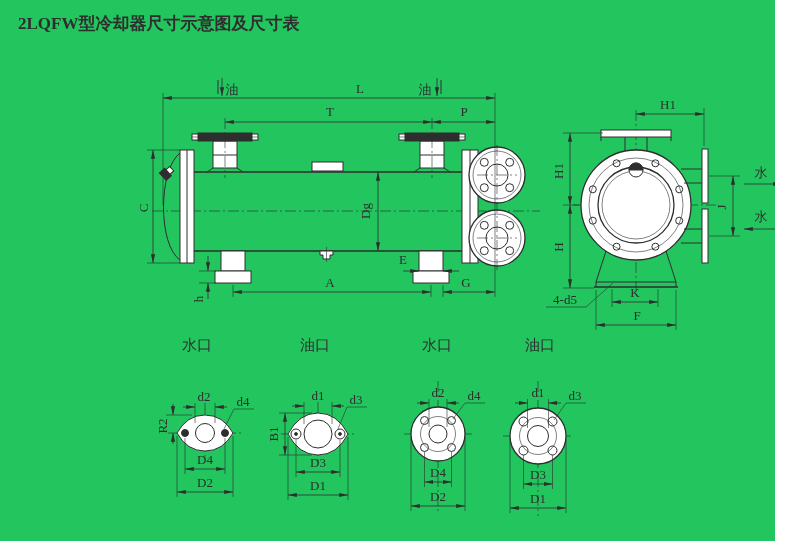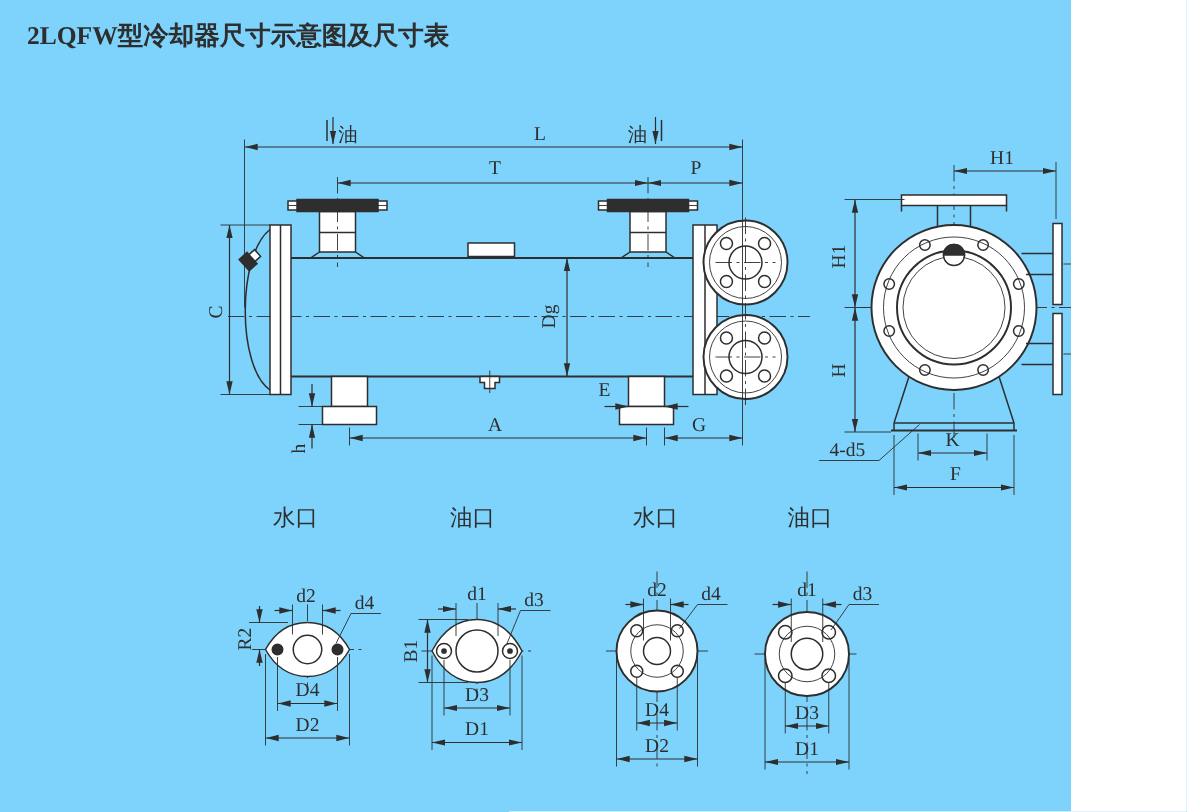--- a/index.html
+++ b/index.html
@@ -1,16 +1,16 @@
 <!DOCTYPE html>
 <html><head>
 <meta charset="utf-8">
 <style>
   html,body{margin:0;padding:0;background:#ffffff;}
-  .page{position:relative;width:714px;height:541px;background:#7dd3fc;overflow:hidden;
+  .page{position:relative;width:775px;height:541px;background:#22c55e;overflow:hidden;
         font-family:"Liberation Serif",serif;}
   svg text{fill:#2e2e2e;font-family:"Liberation Serif",serif;font-size:13px;}
   svg .title{font-size:17px;font-weight:bold;font-family:"Liberation Serif",serif;}
   svg .pt{font-size:15px;}
   svg .cjk{font-size:13px;}
   .s{stroke:#2e2e2e;stroke-width:1;fill:none;}
   .s2{stroke:#2e2e2e;stroke-width:1.3;fill:none;}
   .sw{stroke:#2e2e2e;stroke-width:1;fill:#ffffff;}
   .sw2{stroke:#2e2e2e;stroke-width:1.3;fill:#ffffff;}
   .sd{stroke:#2e2e2e;stroke-width:1;fill:#2e2e2e;}

